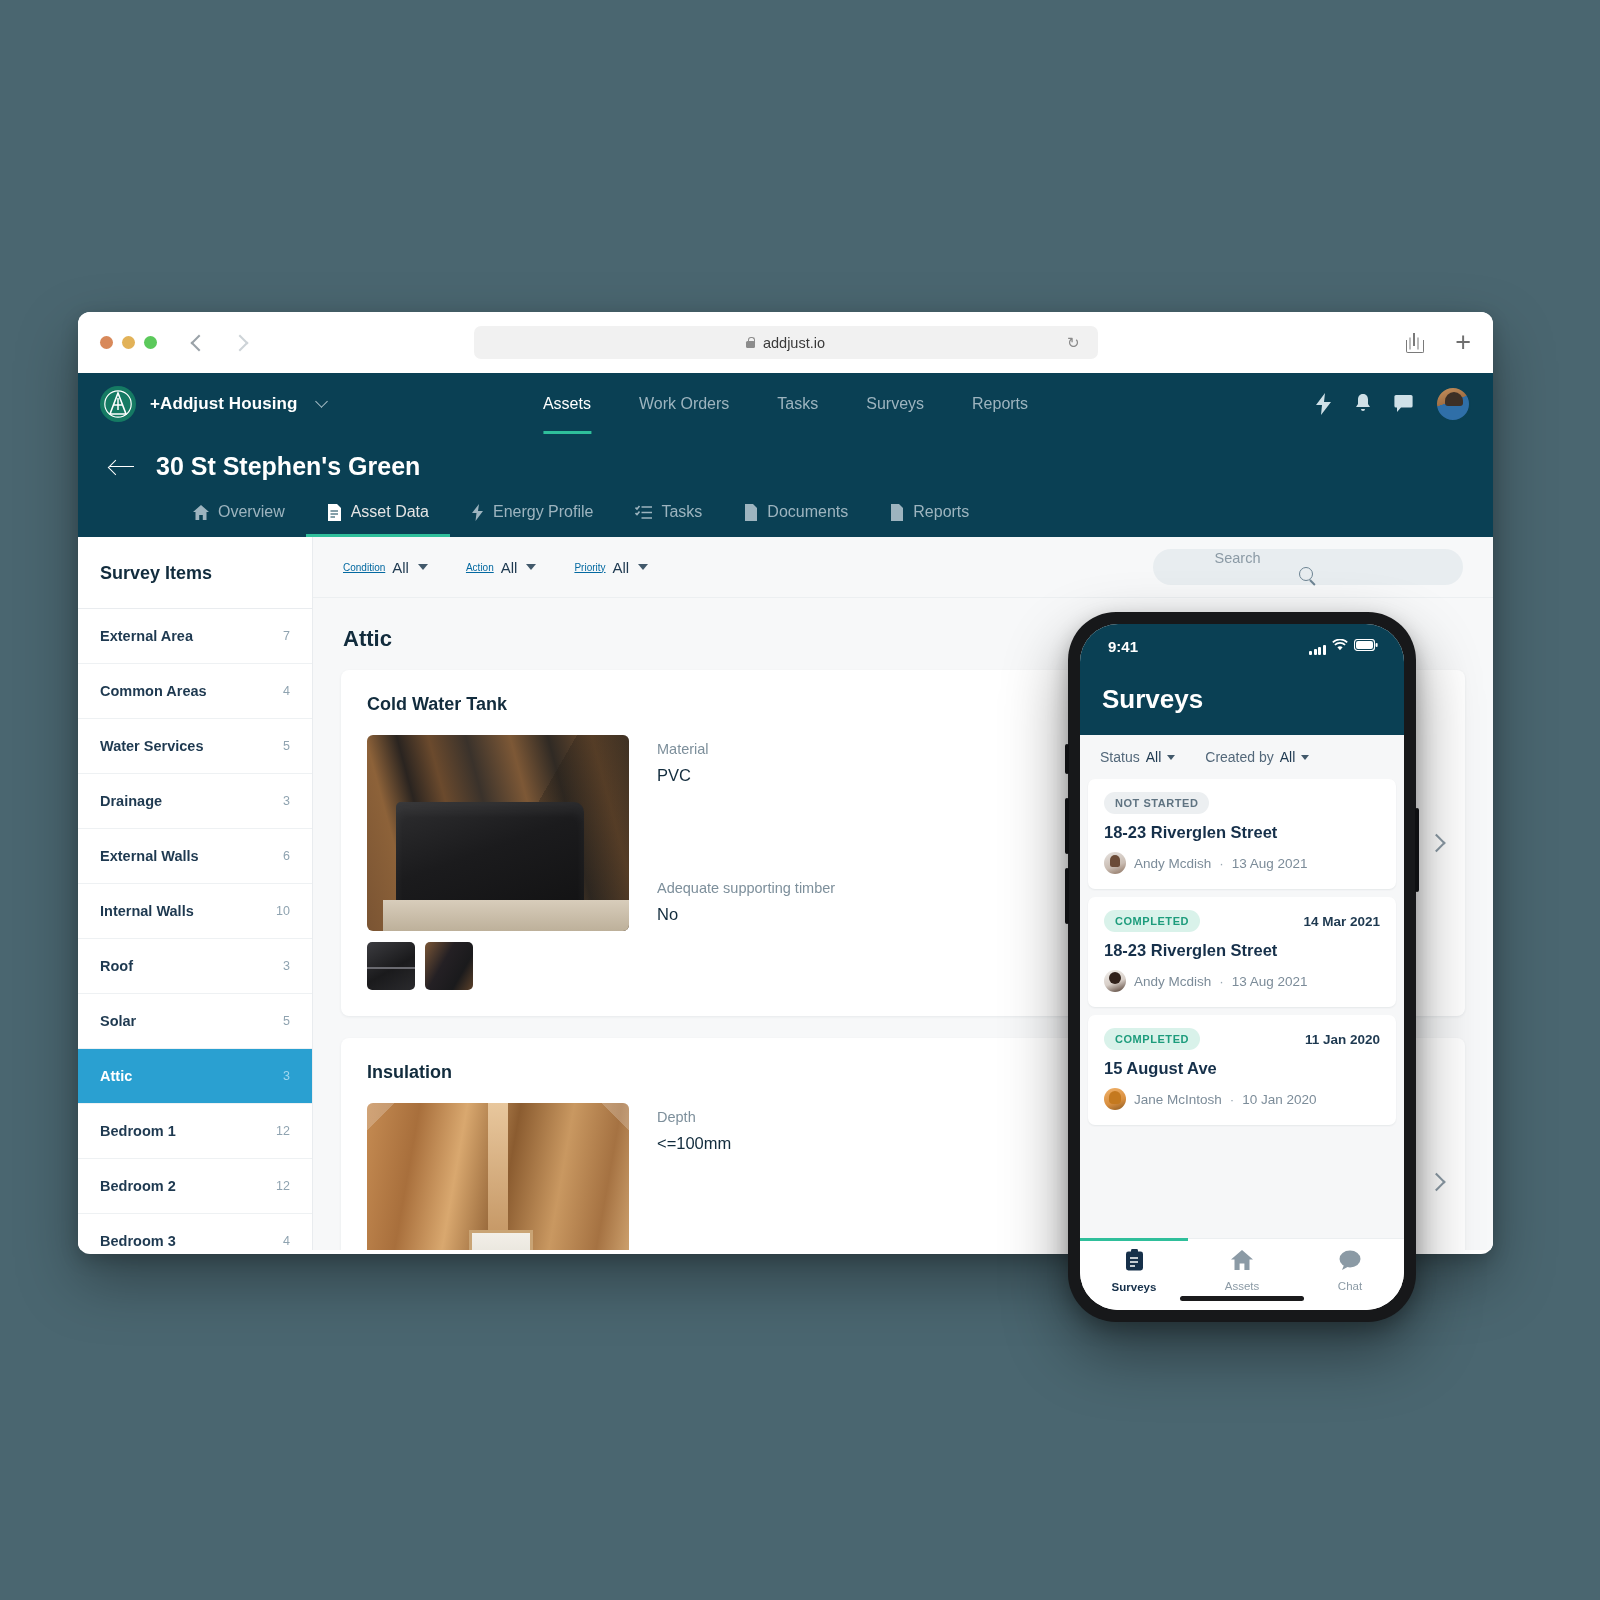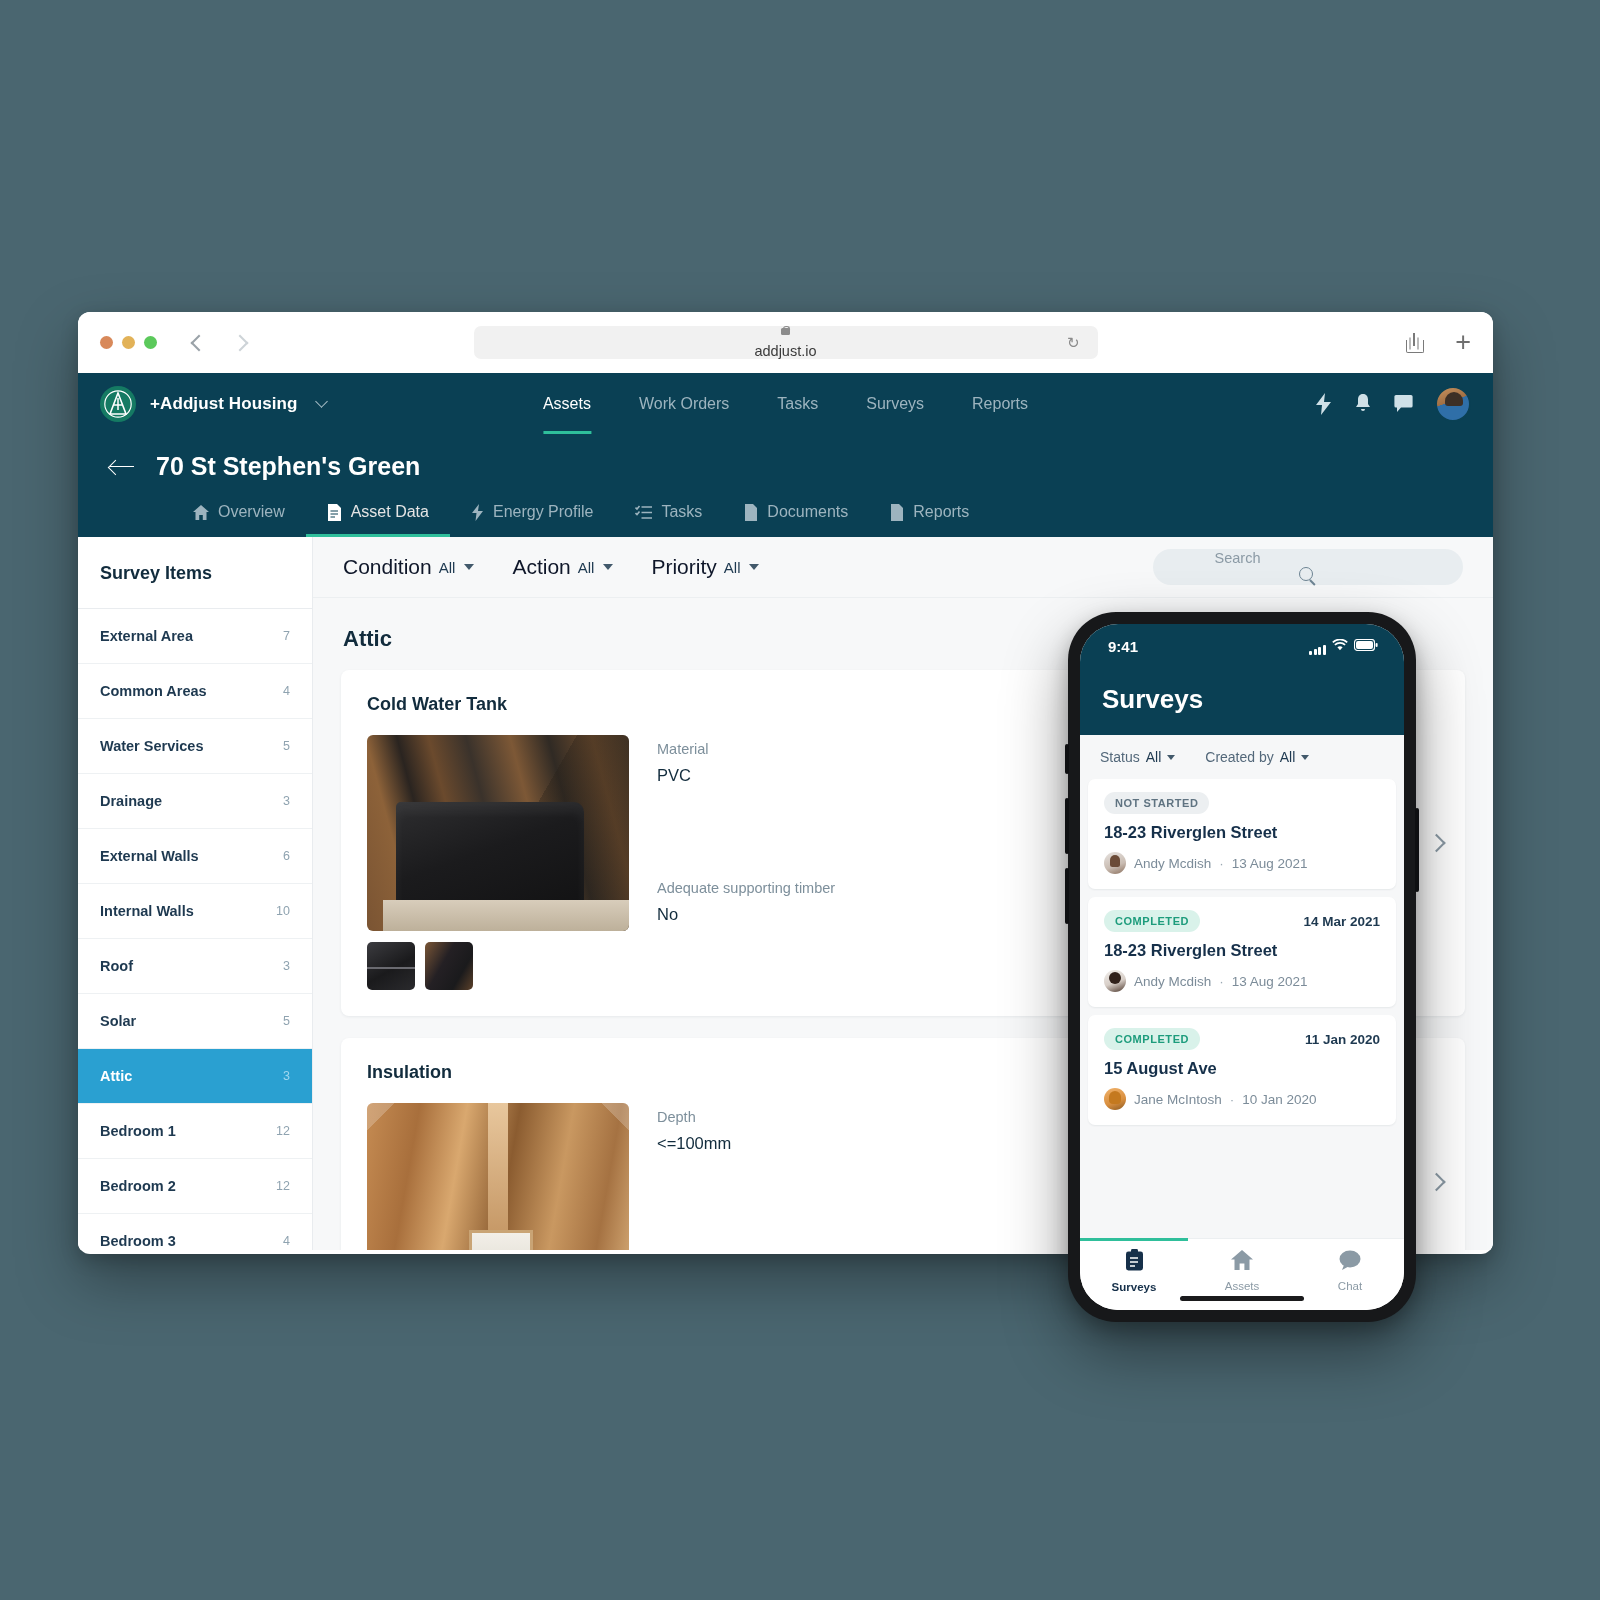--- a/index.html
+++ b/index.html
@@ -43,21 +43,20 @@
     border-left: none; border-bottom: none;
     border-right: 2.2px solid #cdd3d7; border-top: 2.2px solid #cdd3d7;
     left: 2px;
   }
   .urlbar {
     position: absolute; left: 50%; transform: translateX(-50%);
     width: 624px; height: 33px;
     background: #f1f1f1; border-radius: 7px;
     display: flex; align-items: center; justify-content: center;
     gap: 8px;
-    flex-direction: column;
   }
   .lock-ico { width: 9px; height: 11px; position: relative; }
   .lock-ico::before {
     content: ""; position: absolute; left: 0; bottom: 0;
     width: 9px; height: 7px; background: #8c8c8c; border-radius: 1.5px;
   }
   .lock-ico::after {
     content: ""; position: absolute; left: 2px; top: 0;
     width: 5px; height: 5px; border: 1.6px solid #8c8c8c;
     border-bottom: none; border-radius: 3px 3px 0 0;
@@ -176,21 +175,21 @@
   .survey-item.active .count { color: #9fd6ef; }
 
   
   .content { flex: 1; background: #f7f8f9; position: relative; overflow: hidden; }
   .filter-bar {
     height: 61px; display: flex; align-items: center;
     padding: 0 30px; border-bottom: 1px solid #eceff1;
     background: #f7f8f9;
   }
   .filter { display: flex; align-items: center; gap: 7px; margin-right: 38px; }
-  .filter-label { font-size: 21px; color: #0f172a; }
+  .filter-label { font-size: 10px; color: #0369a1; text-decoration: underline; }
   .filter-value { font-size: 15px; color: #1e3950; }
   .tri-dn {
     width: 0; height: 0; border-left: 5px solid transparent;
     border-right: 5px solid transparent; border-top: 6px solid #42596b;
     margin-left: 2px;
   }
   .search-box {
     margin-left: auto; width: 310px; height: 36px;
     background: #e8edf0; border-radius: 18px;
     display: flex; align-items: center; padding: 0 16px; flex-direction: column;
@@ -441,21 +440,21 @@
               <path d="M2 1 H17 a1.6 1.6 0 0 1 1.6 1.6 V12 a1.6 1.6 0 0 1 -1.6 1.6 H7 L3 18 V13.6 H2 A1.6 1.6 0 0 1 0.4 12 V2.6 A1.6 1.6 0 0 1 2 1 Z" fill="#cfe0e7"></path>
             </svg>
         </span>
         <span class="avatar-hdr"></span>
       </div>
     </div>
 
     <div class="asset-head">
       <div class="asset-title-row">
         <span class="back-arrow"></span>
-        <span class="asset-title">70 St Stephen's Green</span>
+        <span class="asset-title">30 St Stephen's Green</span>
       </div>
       <div class="asset-tabs">
         <div class="asset-tab">
           <span class="tab-ico">
             <svg width="16" height="15" viewBox="0 0 16 15">
                 <path d="M8 0 L16 7 H13.5 V15 H9.8 V10 H6.2 V15 H2.5 V7 H0 Z" fill="#9db4bf"></path>
               </svg>
           </span>
           <span>Overview</span>
         </div>

